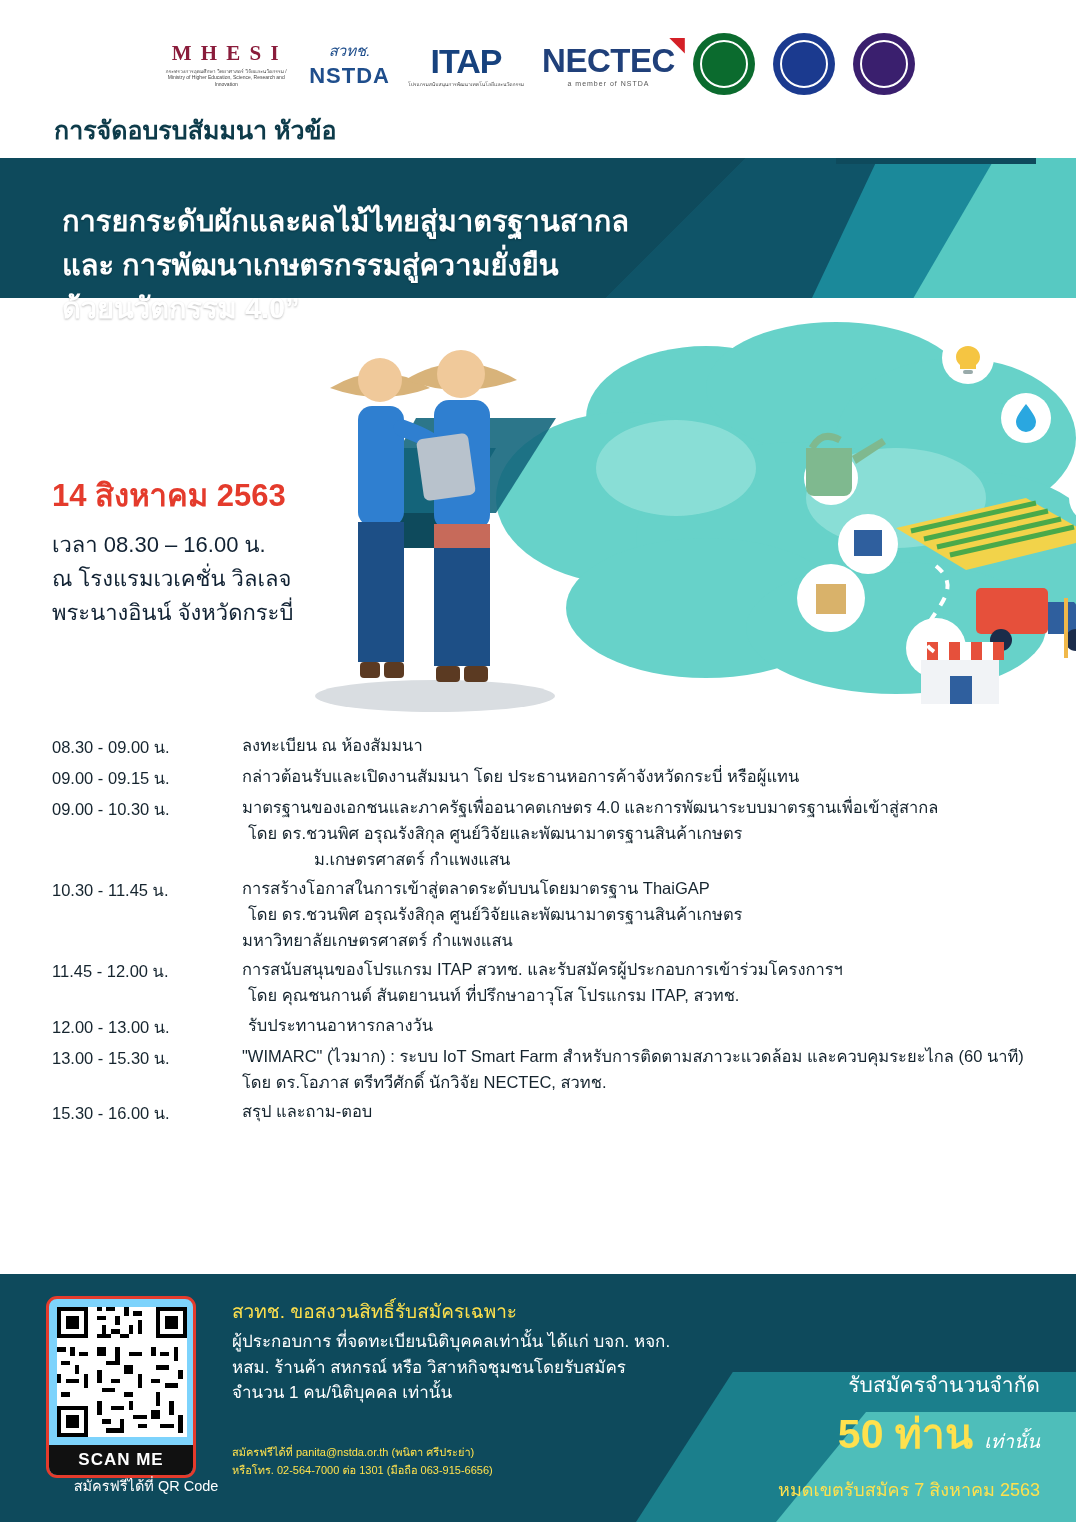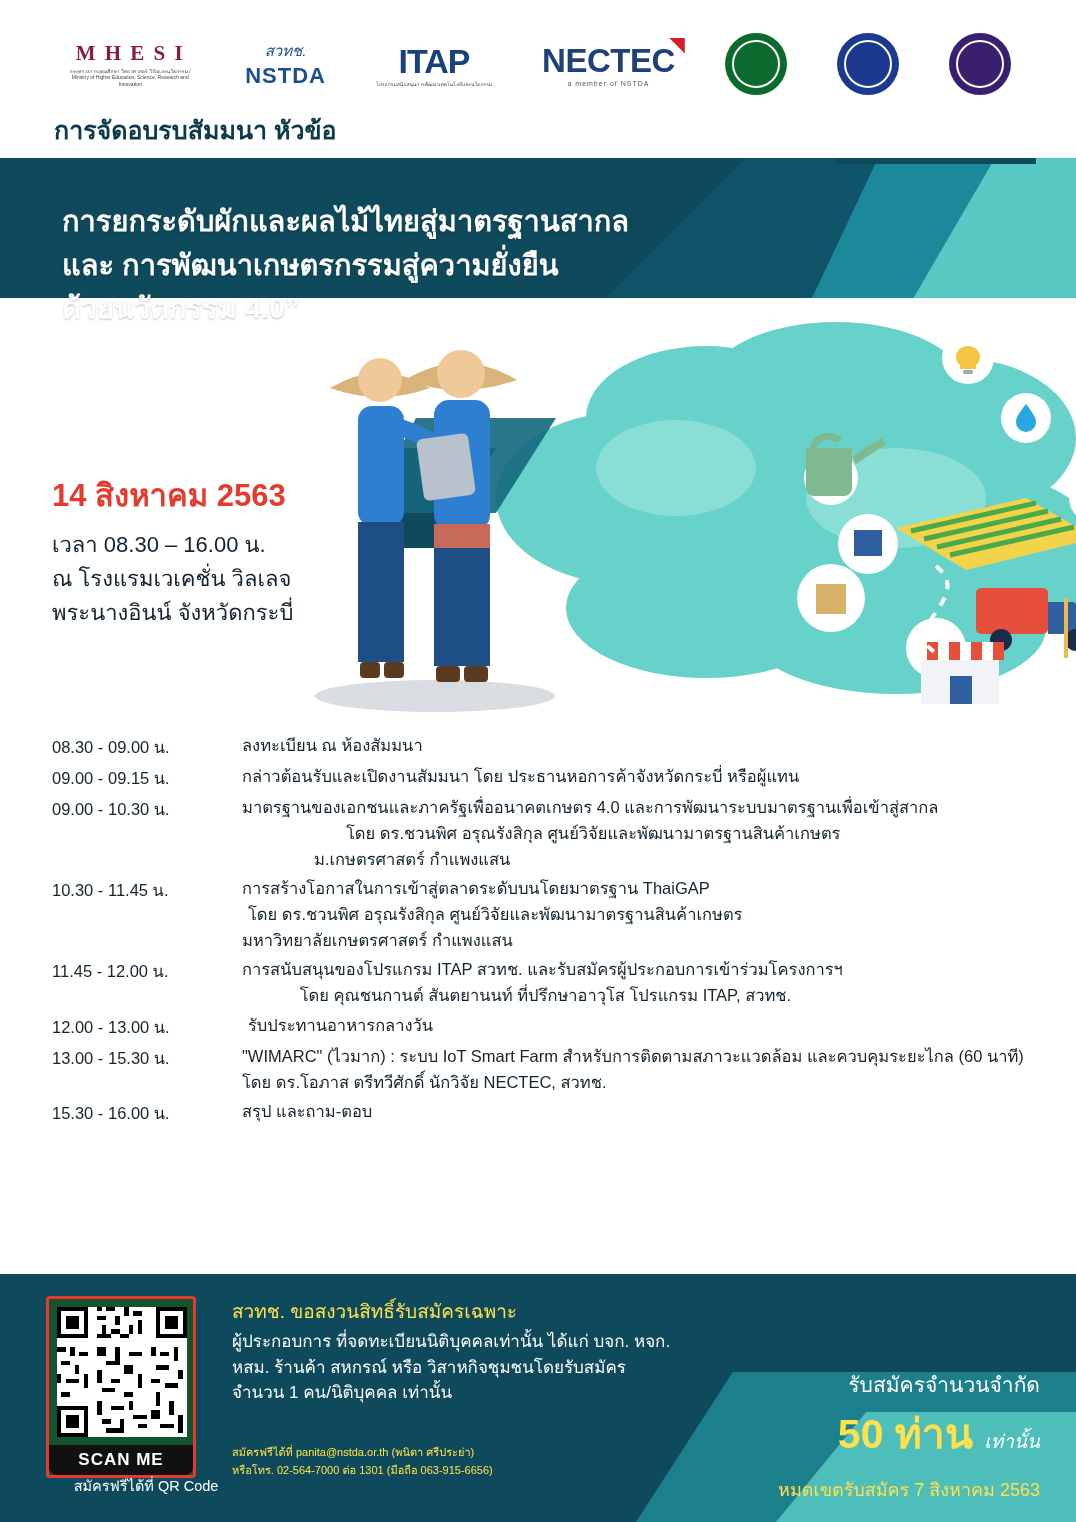--- a/index.html
+++ b/index.html
@@ -10,21 +10,21 @@
     position: relative;
     overflow: hidden;
   }
 
   
   .logo-bar {
     height: 110px;
     display: flex;
     align-items: center;
     justify-content: center;
-    gap: 50px;
+    gap: 18px;
     padding-top: 18px;
   }
   .logo { display: flex; flex-direction: column; align-items: center; justify-content: center; }
   .logo-mhesi .l1 { font-family: "Liberation Serif", serif; font-weight: bold; font-size: 21px; color: #8a1c3b; letter-spacing: 2px; }
   .logo-mhesi .l2 { font-size: 5px; color: #444; margin-top: 2px; line-height: 1.25; text-align: center; max-width: 130px; }
   .logo-nstda .l1 { font-size: 15px; color: #1f4e8c; font-style: italic; }
   .logo-nstda .l2 { font-size: 22px; font-weight: bold; color: #1f4e8c; letter-spacing: 1px; }
   .logo-itap .l1 { font-size: 34px; font-weight: bold; color: #17427e; letter-spacing: -1px; }
   .logo-itap .l2 { font-size: 5px; color: #444; max-width: 120px; text-align: center; line-height: 1.2; }
   .logo-nectec .l1 { font-size: 33px; font-weight: bold; color: #20407a; letter-spacing: -0.5px; position: relative; }
@@ -97,40 +97,40 @@
   
   .agenda {
     padding: 14px 52px 0 52px;
   }
   .agenda-row { display: flex; margin-bottom: 3px; }
   .agenda-time {
     width: 190px; flex: 0 0 190px;
     font-size: 16.5px; color: #15242e; padding-top: 2px;
   }
   .agenda-desc { font-size: 16.5px; color: #15242e; line-height: 1.58; }
-  .agenda-desc .ind1 { display: block; padding-left: 6px; text-align: center; }
+  .agenda-desc .ind1 { display: block; padding-left: 6px; }
   .agenda-desc .ind2 { display: block; padding-left: 72px; }
 
   
   .footer {
     position: absolute; left: 0; bottom: 0; width: 1076px; height: 248px;
     background: #0e4a5c;
     overflow: hidden;
   }
   .footer .ftri1 {
     position: absolute; right: 0; bottom: 0; width: 440px; height: 150px;
     background: #1b7f8c; clip-path: polygon(22% 0, 100% 0, 100% 100%, 0 100%);
   }
   .footer .ftri2 {
     position: absolute; right: 0; bottom: 0; width: 300px; height: 110px;
     background: #57c9c2; clip-path: polygon(30% 0, 100% 0, 100% 100%, 0 100%); opacity:.85;
   }
   .qr-box {
     position: absolute; left: 46px; top: 22px;
-    width: 150px; background: #14532d; border: 3px solid #e43b2c; border-radius: 4px;
+    width: 150px; background: #7dd3fc; border: 3px solid #e43b2c; border-radius: 11px;
     padding: 8px 8px 0 8px; text-align: center;
   }
   .qr-grid { width: 130px; height: 130px; margin: 0 auto; }
   .scan-me {
     margin: 4px -8px 0 -8px; background: #111; color: #fff;
     font-size: 17px; font-weight: bold; letter-spacing: 1px; padding: 5px 0;
     border-radius: 0 0 8px 8px;
   }
   .qr-caption {
     position: absolute; left: 46px; top: 200px; width: 156px;

